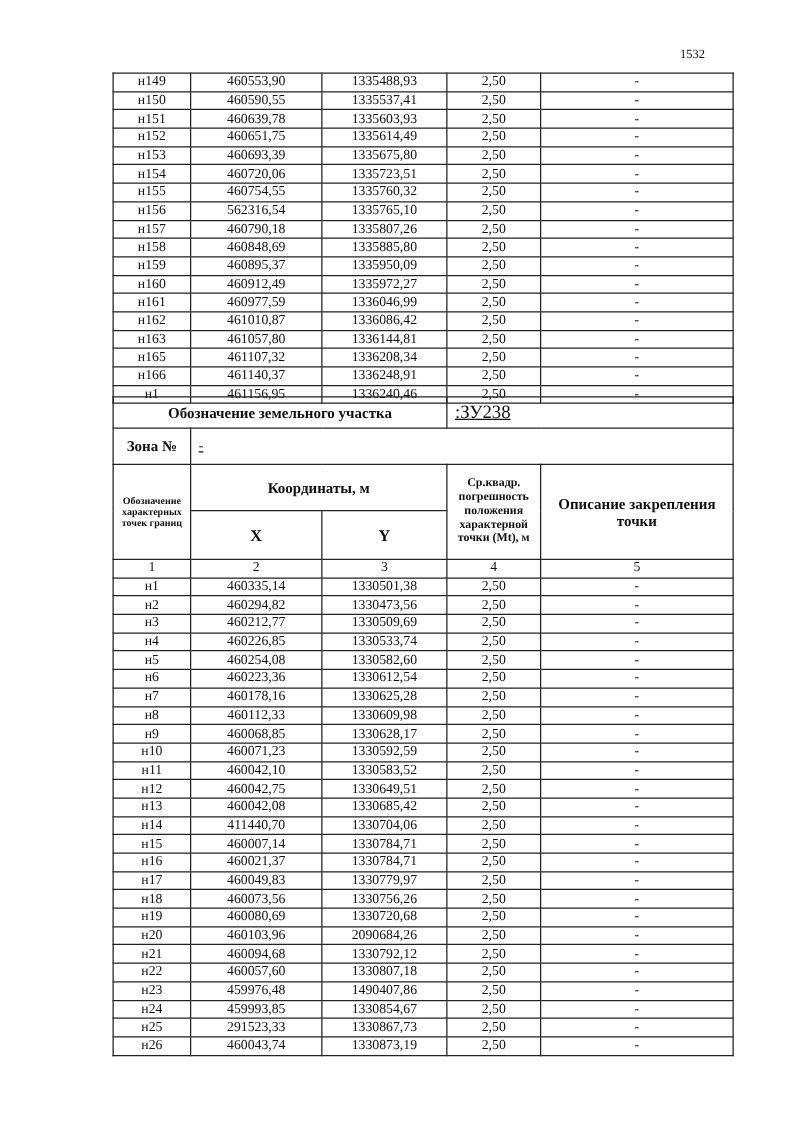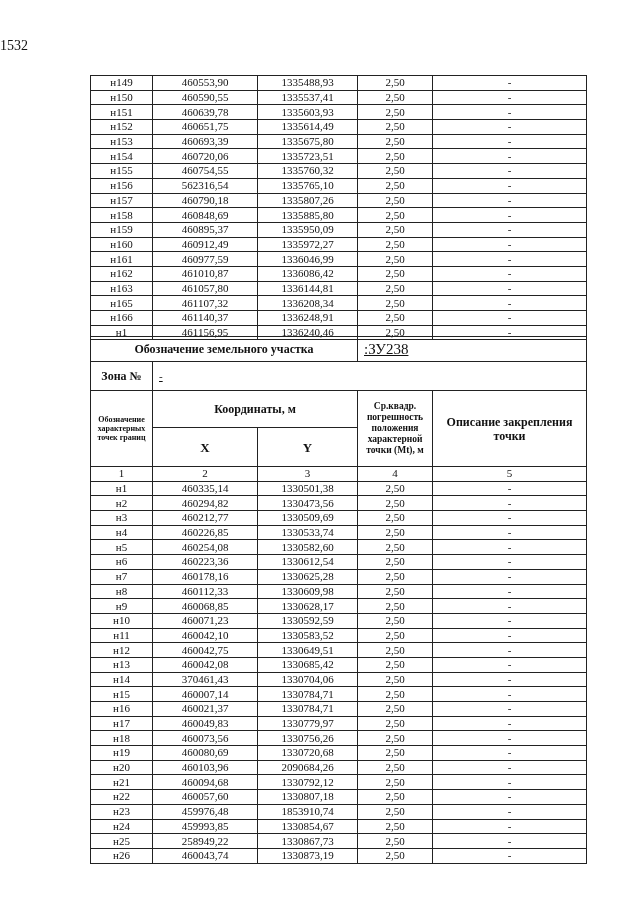--- a/index.html
+++ b/index.html
@@ -1,33 +1,33 @@
 <!DOCTYPE html>
 <html><head>
 <meta charset="utf-8">
 <style>
   html, body { margin: 0; padding: 0; background: #ffffff; }
   body {
     width: 640px; height: 905px; position: relative; overflow: hidden;
     font-family: "Liberation Serif", "DejaVu Serif", serif; color: #111;
   }
   .page-num {
-    position: absolute; top: 38px; left: 0; width: 564px; text-align: left;
-    font-size: 14px;
+    position: absolute; top: 38px; left: 0; width: 564px; text-align: right;
+    font-size: 10px;
   }
   table.t {
     position: absolute; left: 90px; border-collapse: collapse;
     table-layout: fixed; font-size: 11px;
   }
   table.t td {
     border: 1px solid #222; text-align: center; padding: 0; height: 13.7px; line-height: 13px;
     white-space: nowrap; overflow: hidden;
   }
-  #top-table { top: 75px; }
-  #mid-table { top: 336px; border-radius: 13px; }
+  #top-table { top: 58px; }
+  #mid-table { top: 317px; border-radius: 13px; }
   .c1 { width: 62px; } .c2 { width: 105px; } .c3 { width: 100px; } .c4 { width: 75px; } .c5 { width: 154px; }
   .zu-title { height: 24px !important; font-weight: bold; font-size: 12px; }
   .zu-value { text-align: left !important; padding-left: 6px !important; text-decoration: underline; font-size: 15px; }
   .zone-label { height: 28px !important; font-weight: bold; font-size: 12px; }
   .zone-value { text-align: left !important; padding-left: 6px !important; text-decoration: underline; }
   .hdr-small { font-size: 8px; font-weight: bold; line-height: 9px !important; white-space: normal !important; }
   .hdr-coord { height: 36px !important; font-weight: bold; font-size: 12px; }
   .hdr-xy { height: 38px !important; font-weight: bold; font-size: 13px; }
   .hdr-err { font-size: 9.5px; font-weight: bold; line-height: 11px !important; white-space: normal !important; }
   .hdr-desc { font-size: 12px; font-weight: bold; line-height: 14px !important; white-space: normal !important; margin-left: 14px; }
@@ -298,21 +298,21 @@
       </tr>
       <tr>
         <td>н13</td>
         <td>460042,08</td>
         <td>1330685,42</td>
         <td>2,50</td>
         <td>-</td>
       </tr>
       <tr>
         <td>н14</td>
-        <td>370461,43</td>
+        <td>411440,70</td>
         <td>1330704,06</td>
         <td>2,50</td>
         <td>-</td>
       </tr>
       <tr>
         <td>н15</td>
         <td>460007,14</td>
         <td>1330784,71</td>
         <td>2,50</td>
         <td>-</td>
@@ -362,34 +362,34 @@
       <tr>
         <td>н22</td>
         <td>460057,60</td>
         <td>1330807,18</td>
         <td>2,50</td>
         <td>-</td>
       </tr>
       <tr>
         <td>н23</td>
         <td>459976,48</td>
-        <td>1853910,74</td>
+        <td>1490407,86</td>
         <td>2,50</td>
         <td>-</td>
       </tr>
       <tr>
         <td>н24</td>
         <td>459993,85</td>
         <td>1330854,67</td>
         <td>2,50</td>
         <td>-</td>
       </tr>
       <tr>
         <td>н25</td>
-        <td>258949,22</td>
+        <td>291523,33</td>
         <td>1330867,73</td>
         <td>2,50</td>
         <td>-</td>
       </tr>
       <tr>
         <td>н26</td>
         <td>460043,74</td>
         <td>1330873,19</td>
         <td>2,50</td>
         <td>-</td>

